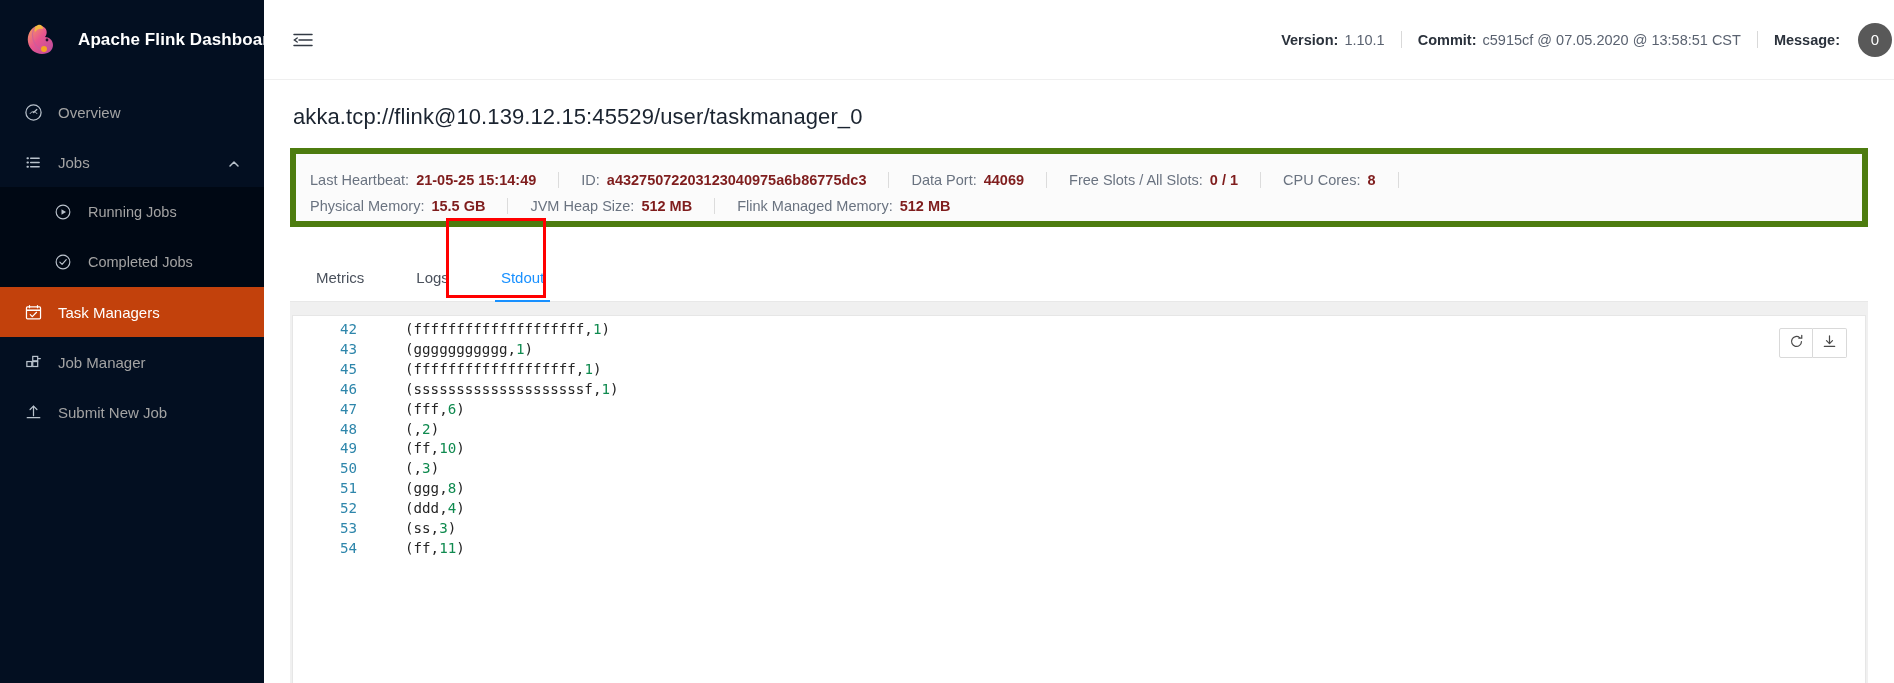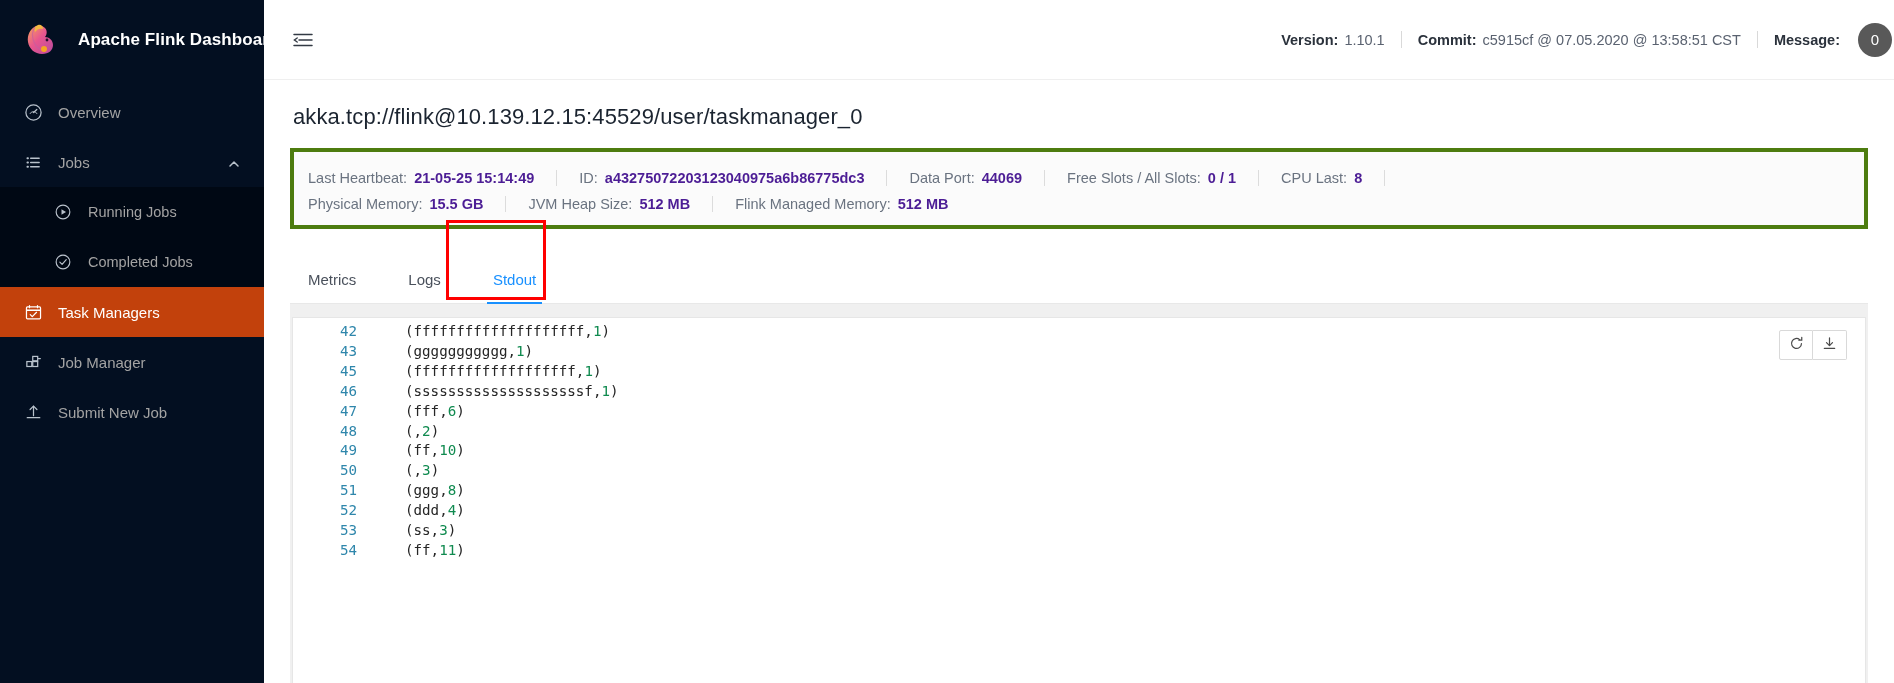--- a/index.html
+++ b/index.html
@@ -95,53 +95,53 @@
   .content { flex: 1; padding: 0 26px 0 26px; overflow: hidden; }
 
   .page-title {
     font-size: 22px; color: #1b2430; font-weight: normal;
     padding: 24px 0 18px 3px;
     letter-spacing: .1px;
   }
 
   .info-card {
     background: #fbfbfb;
-    border: 4px solid #4d7c0f;
-    padding: 13px 0 8px 0;
+    border: 6px solid #4d7c0f;
+    padding: 13px 0 2px 0;
   }
   .info-row {
     display: flex; align-items: center;
     font-size: 14.5px; color: #56606e;
     padding: 5px 0 5px 14px;
     white-space: nowrap;
   }
   .info-cell { display: inline-flex; align-items: baseline; }
   .info-k { color: #6a7380; }
-  .info-v { color: #4c1d95; font-weight: bold; margin-left: 7px; }
+  .info-v { color: #7f1d1d; font-weight: bold; margin-left: 7px; }
   .info-div {
     display: inline-block; width: 1px; height: 16px;
     background: #dcdcdc; margin: 0 22px;
     align-self: center;
   }
 
   
   .tabs {
     display: flex; align-items: flex-end;
     height: 55px;
     border-bottom: 1px solid #e8e8e8;
     margin-top: 20px;
     position: relative;
   }
   .tab {
     font-size: 15px; color: #4a515c;
     padding: 0 2px 15px 2px;
     margin-right: 48px;
     cursor: pointer; position: relative;
   }
-  .tab:first-child { margin-left: 16px; }
+  .tab:first-child { margin-left: 24px; }
   .tab.active { color: #1890ff; }
   .tab.active::after {
     content: ""; position: absolute;
     left: -4px; right: -4px; bottom: -1px; height: 2px;
     background: #1890ff;
   }
   .annot-box {
     position: absolute;
     border: 3px solid #ff0000;
     pointer-events: none;
@@ -352,21 +352,21 @@
             <span class="info-k">Data Port:</span>
             <span class="info-v">44069</span>
           </span>
           <span class="info-div"></span>
           <span class="info-cell">
             <span class="info-k">Free Slots / All Slots:</span>
             <span class="info-v">0 / 1</span>
           </span>
           <span class="info-div"></span>
           <span class="info-cell">
-            <span class="info-k">CPU Last:</span>
+            <span class="info-k">CPU Cores:</span>
             <span class="info-v">8</span>
           </span>
           <span class="info-div"></span>
         </div>
 
         <div class="info-row">
           <span class="info-cell">
             <span class="info-k">Physical Memory:</span>
             <span class="info-v">15.5 GB</span>
           </span>

